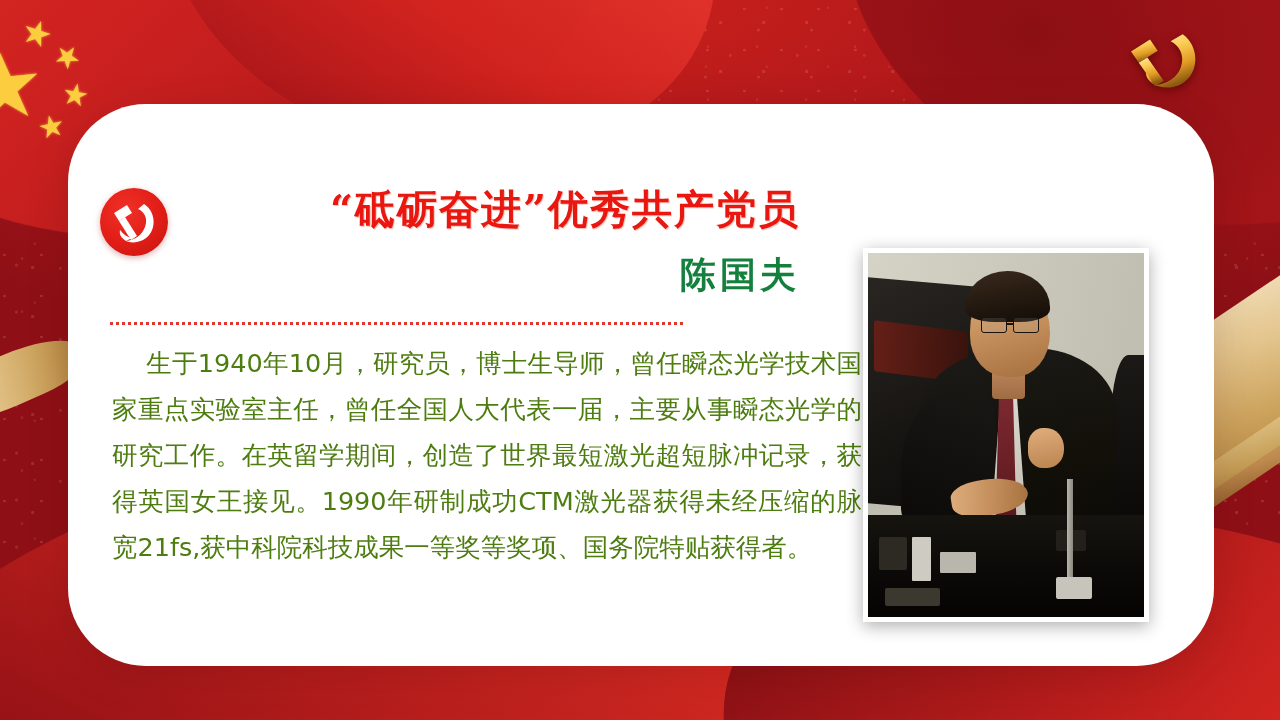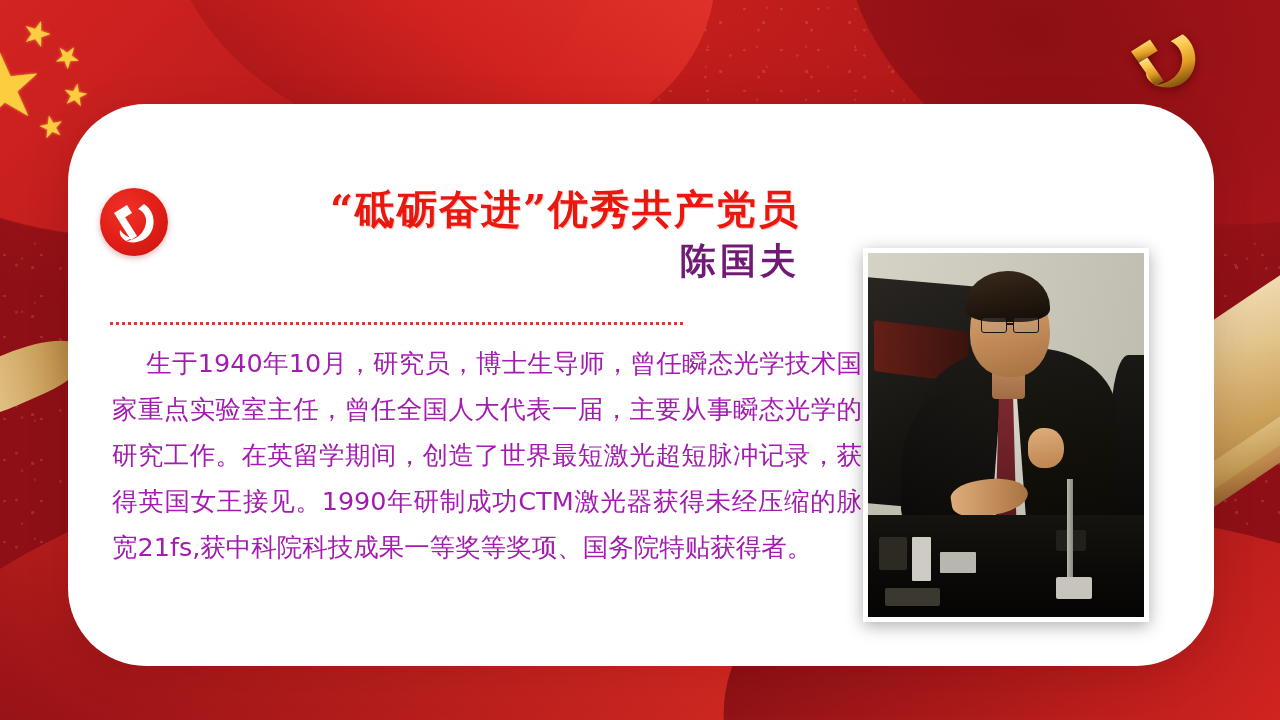--- a/index.html
+++ b/index.html
@@ -137,33 +137,33 @@
   .title-main {
     font-family:"DejaVu Serif","Liberation Serif",serif;
     font-weight:bold; font-size:40px; letter-spacing:2px;
     color:#e8170f; white-space:nowrap;
     text-shadow:1px 1px 0 rgba(255,120,100,.45);
     line-height:1.25;
   }
   .title-name {
     font-family:"DejaVu Serif","Liberation Serif",serif;
     font-weight:bold; font-size:36px; letter-spacing:4px;
-    color:#701a75; line-height:1.35; margin-top:2px;
+    color:#15803d; line-height:1.35; margin-top:16px;
   }
 
   .divider {
     position:absolute; left:42px; top:218px; width:573px; height:3px;
     background-image:repeating-linear-gradient(to right,#e0362c 0 3px, transparent 3px 6px);
   }
 
   
   .bio {
     position:absolute; left:44px; top:236px; width:750px;
     font-family:"DejaVu Sans","Liberation Sans",sans-serif;
-    font-size:25.5px; line-height:46px; color:#a21caf;
+    font-size:25.5px; line-height:46px; color:#4d7c0f;
     text-align:justify; text-align-last:left;
     text-indent:0;
     letter-spacing:0px;
   }
   .bio .indent { display:inline-block; width:34px; }
 
   
   .photo-frame {
     position:absolute; left:795px; top:144px;
     width:286px; height:374px;

